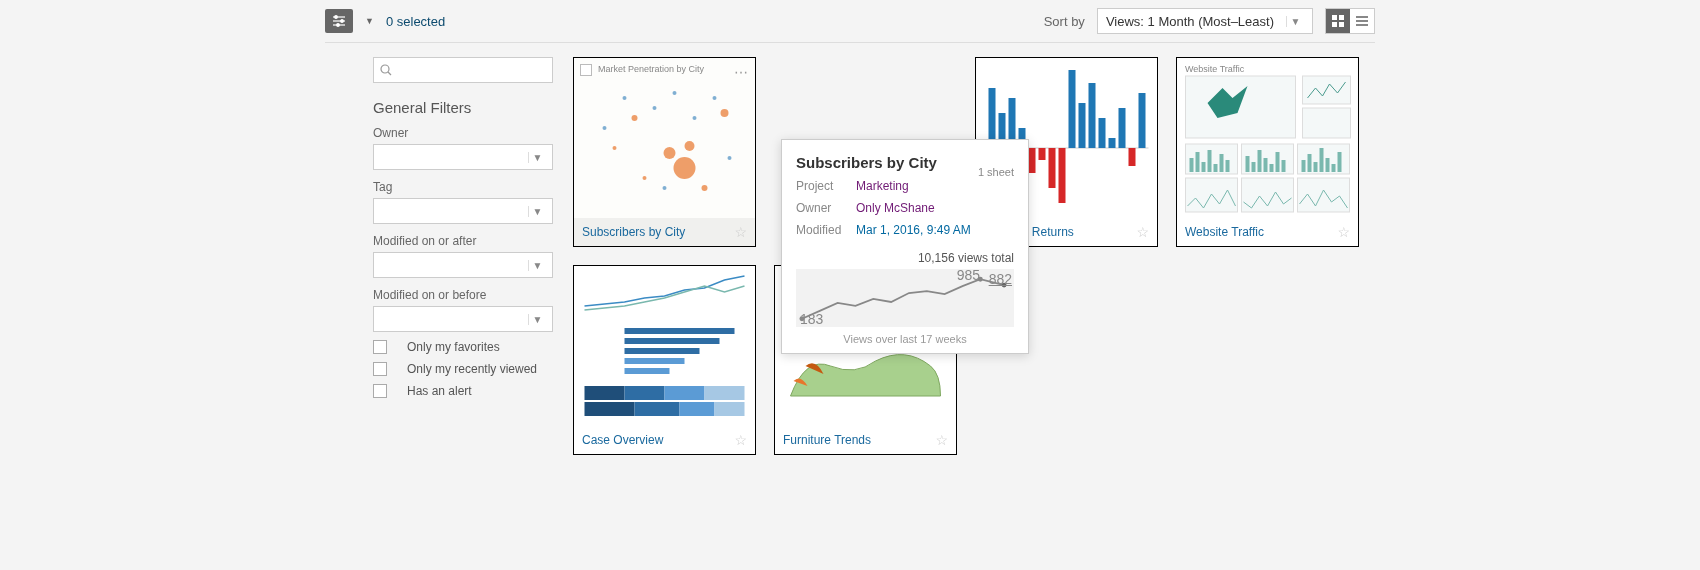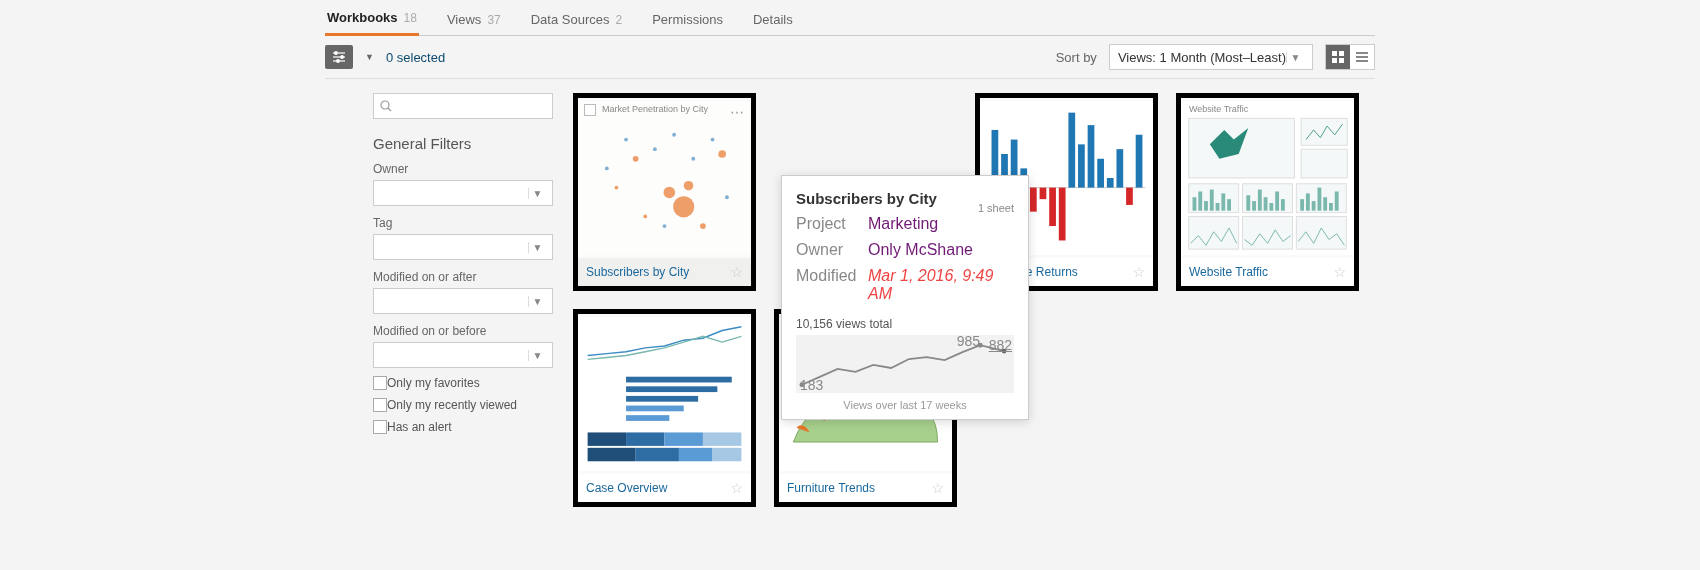--- a/index.html
+++ b/index.html
@@ -48,44 +48,44 @@
   width: 28px; height: 24px;
   background:#666; color:#fff;
   display:flex; align-items:center; justify-content:center;
   border-radius:2px;
 }
 .sel-caret { font-size: 9px; color:#666; }
 .toolbar .sel-count { color:#0c4a6e; }
 .toolbar .spacer { flex: 1; }
 .sort-select {
   display:flex; align-items:center; border:1px solid #ccc; background:#fff;
-  height:26px; min-width:175px; padding:0 8px; justify-content:space-between;
+  height:26px; min-width:175px; padding:0 8px; justify-content:space-between;gap:12px;
 }
 .view-toggle { display:flex; border:1px solid #ccc; }
 .view-toggle .vt { width:24px; height:24px; display:flex; align-items:center; justify-content:center; background:#fff; color:#888;}
 .view-toggle .vt.active { background:#666; color:#fff; }
 .main { display:flex; gap:20px; padding-top:14px; }
 .sidebar { width: 180px; flex:0 0 180px;margin-left:48px; }
 .search-box {
   width:100%; height:26px; border:1px solid #ccc; background:#fff;
   display:flex; align-items:center; padding:0 6px; color:#999;
 }
 .sidebar h3 { font-size:15px; font-weight:400; color:#555; margin:16px 0 10px; }
 .filter-label { font-size:12px; color:#666; margin:10px 0 4px; }
 .select-box {
   width:100%; height:26px; border:1px solid #ccc; background:#fff;
   display:flex; align-items:center; justify-content:flex-end; padding:0 6px;
 }
 .select-caret { width:18px; text-align:center; border-left:1px solid #ddd; color:#888; font-size:10px; }
-.check-row { display:flex; align-items:center; gap:0; margin:8px 0; color:#555; font-size:12px; }
+.check-row { display:flex; align-items:center; gap:20px; margin:8px 0; color:#555; font-size:12px; }
 .check-box { width:14px; height:14px; border:1px solid #aaa; background:#fff; }
 .content { flex:1; position:relative; }
 .grid { display:flex; flex-wrap:wrap; gap:18px; }
 .card {
-  width: 183px; background:#fff; border:5px solid #000000;
+  width: 183px; background:#fff; border:1px solid #000000;
   display:flex; flex-direction:column; position:relative;
 }
 .card .thumb {
   height:160px; background:#fafafa; position:relative; overflow:hidden;
 }
 .card .card-footer {
   padding:6px 8px; display:flex; align-items:center; justify-content:space-between;
 }
 .card .title { color:#1a699e; font-size:12px; }
 .card .star { color:#ccc; font-size:14px; }
@@ -93,56 +93,36 @@
 .thumb-checkbox { position:absolute; top:6px; left:6px; width:12px; height:12px; border:1px solid #bbb; background:#fff; }
 .thumb-more { position:absolute; top:6px; right:6px; color:#999; font-size:14px; letter-spacing:1px;}
 .thumb-title { position:absolute; top:6px; left:24px; font-size:9px; color:#888; }
 .popover {
   position:absolute; top:82px; left:208px; width:248px;
   background:#fff; border:1px solid #ccc; box-shadow:0 2px 10px rgba(0,0,0,0.15);
   padding:14px 14px 8px; z-index:10;
 }
 .popover .pv-title { font-size:15px; color:#333; font-weight:600; }
 .popover .pv-sheets { position:absolute; top:26px; right:14px; font-size:11px; color:#888; }
-.popover .pv-row { display:flex; gap:20px; font-size:16px; margin-top:8px; }
+.popover .pv-row { display:flex; gap:8px; font-size:12px; margin-top:8px; }
 .popover .pv-label { color:#888; width:52px; }
 .popover .pv-link { color:#701a75; }
-.popover .pv-val { color:#ef4444;font-style:italic; }
-.popover .pv-total { font-size:12px; color:#555; margin-top:14px; }
+.popover .pv-val { color:#0369a1; }
+.popover .pv-total { font-size:12px; color:#555; margin-top:14px;text-align:right; }
 .popover .sparkarea {
   margin-top:4px; background:#f2f2f2; height:58px; position:relative;
 }
 .popover .sparkarea svg { width:100%; height:100%; }
 .popover .spark-val { position:absolute; font-size:14px; color:#888; }
 .popover .pv-caption { text-align:center; font-size:11px; color:#999; margin-top:6px; }
 </style>
 </head>
 <body>
 
 <div class="page-wrap">
-  <div class="tabs">
-    <div class="tab active">
-      <span>Workbooks</span>
-      <span class="count">18</span>
-    </div>
-    <div class="tab">
-      <span>Views</span>
-      <span class="count">37</span>
-    </div>
-    <div class="tab">
-      <span>Data Sources</span>
-      <span class="count">2</span>
-    </div>
-    <div class="tab">
-      <span>Permissions</span>
-    </div>
-    <div class="tab">
-      <span>Details</span>
-    </div>
-  </div>
 
   <div class="toolbar">
     <div class="filter-btn">
       <svg width="14" height="14" viewBox="0 0 14 14">
           <g stroke="#fff" stroke-width="1.2">
             <line x1="1" y1="3" x2="13" y2="3"></line>
             <line x1="1" y1="7" x2="13" y2="7"></line>
             <line x1="1" y1="11" x2="13" y2="11"></line>
             <circle cx="4" cy="3" r="1.3" fill="#fff"></circle>
             <circle cx="10" cy="7" r="1.3" fill="#fff"></circle>

